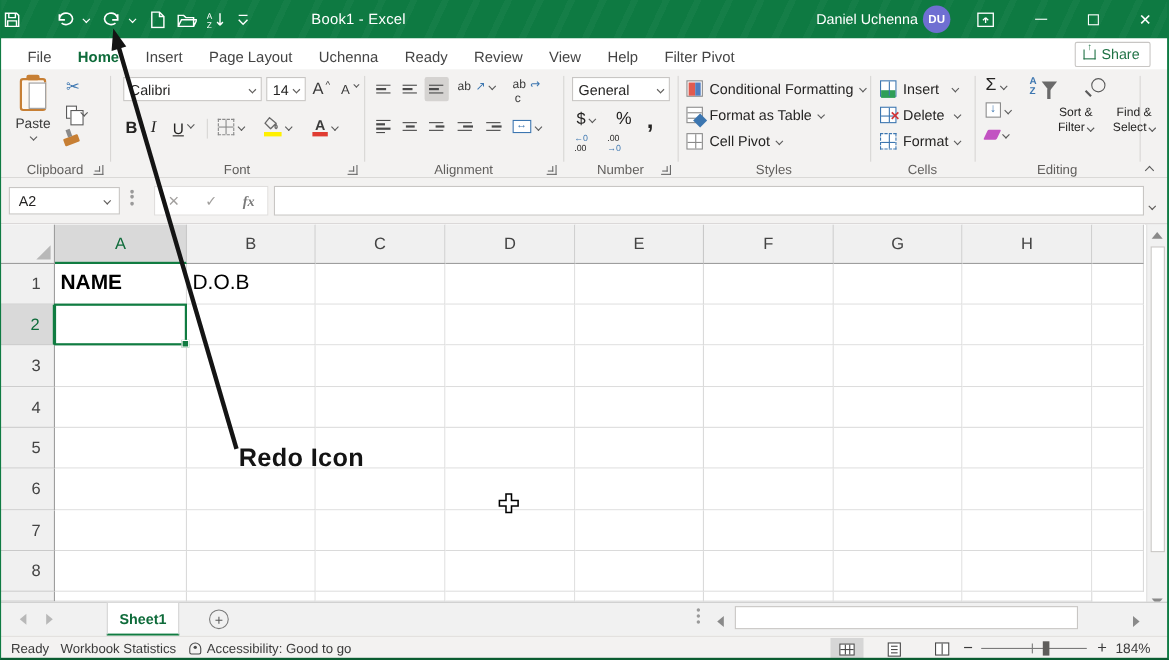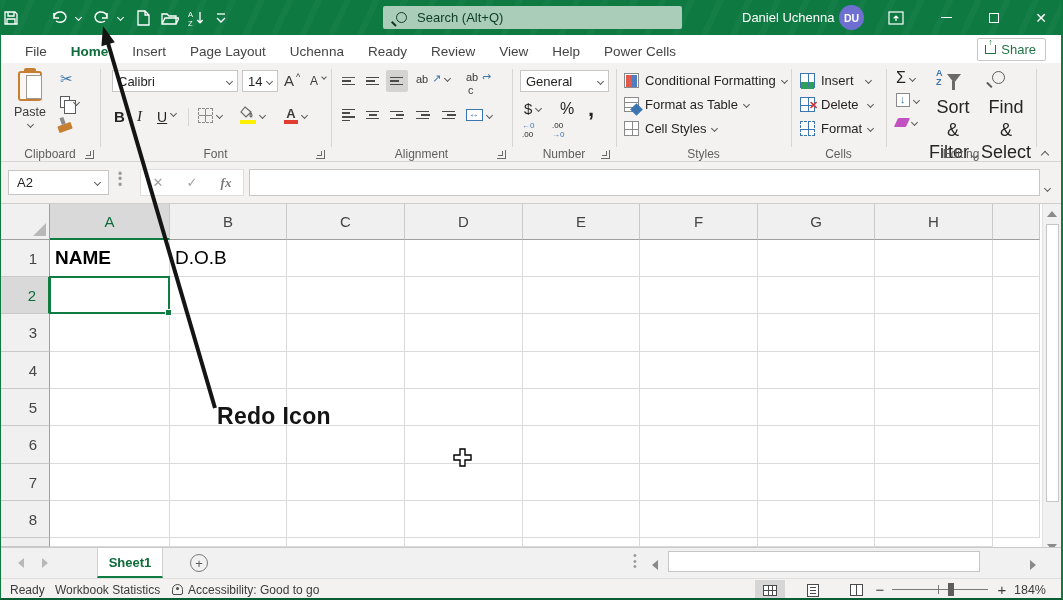--- a/index.html
+++ b/index.html
@@ -129,21 +129,21 @@
   .sigma { font-size:16px; color:#252423; }
   .fill-ico { width:14px; height:14px; border:1px solid #8a8a8a; background:#fff; position:relative; }
   .fill-ico::before { content:"\2193"; position:absolute; left:3px; top:-1px; font-size:11px; color:#3c76b0; }
   .eraser-ico { width:12px; height:9px; background:#c252c2; transform:skewX(-25deg); border-radius:1px; }
   .az-col { display:flex; flex-direction:column; font-size:9px; line-height:1.05; color:#3c76b0; font-weight:bold; }
   .funnel { width:0; height:0; border-left:7px solid transparent; border-right:7px solid transparent;
             border-top:9px solid #6a6a6a; position:relative; }
   .funnel::after { content:""; position:absolute; left:-1.5px; top:-2px; width:3px; height:9px; background:#6a6a6a; }
   .mag-lg { width:13px; height:13px; border:1.6px solid #5a5a5a; border-radius:50%; position:relative; }
   .mag-lg::after { content:""; position:absolute; width:7px; height:1.6px; background:#5a5a5a; left:-7px; top:12px; transform:rotate(45deg); }
-  .two-line { font-size:18px; line-height:1.25; color:#252423; text-align:center; }
+  .two-line { font-size:11px; line-height:1.25; color:#252423; text-align:center;margin-left:25px; }
   #ribbon-collapse { position:absolute; left:1042px; top:84px; width:12px; height:10px; color:#5a5a5a; }
   #ribbon-collapse .chv { transform:rotate(-135deg); }
 
   
   #formularow { position:absolute; left:0; top:162px; width:1063px; height:42px; background:#f3f2f1;
                 border-bottom:1px solid #d0cecd; }
   #namebox { position:absolute; left:8px; top:8px; width:101px; height:25px; background:#fff;
              border:1px solid #c8c6c4; display:flex; align-items:center; font-size:13px; color:#252423;
              padding:0 8px; justify-content:space-between; }
   #namebox .chv { color:#605e5c; }
@@ -268,25 +268,22 @@
         <path d="M12 2 v11 M12 13 l-2.6 -3 M12 13 l2.6 -3" stroke="#fff" stroke-width="1.3" fill="none"></path>
       </svg>
   </div>
   <div class="qat-btn" id="qat-more">
     <svg width="10" height="12" viewBox="0 0 10 12">
         <path d="M1 2 h8" stroke="#fff" stroke-width="1.3"></path>
         <path d="M1 6 l4 4 l4 -4" fill="none" stroke="#fff" stroke-width="1.3"></path>
       </svg>
   </div>
 
-
-  <div id="searchbox">
-    <span class="mag"></span>
-    <span>Search (Alt+Q)</span>
-  </div>
+  <div id="win-title">Book1 - Excel</div>
+
 
   <div id="user-name">Daniel Uchenna</div>
   <div id="avatar">DU</div>
 
   <div class="title-ctl" id="btn-ribbon-opts">
     <svg width="16" height="14" viewBox="0 0 16 14">
         <rect x="1" y="1" width="14" height="12" fill="none" stroke="#fff" stroke-width="1.2"></rect>
         <path d="M8 10 v-5 M8 5 l-2.4 2.4 M8 5 l2.4 2.4" stroke="#fff" stroke-width="1.2" fill="none"></path>
       </svg>
   </div>
@@ -305,21 +302,21 @@
   <div class="tabs">
     <span class="rtab">File</span>
     <span class="rtab active">Home</span>
     <span class="rtab">Insert</span>
     <span class="rtab">Page Layout</span>
     <span class="rtab">Uchenna</span>
     <span class="rtab">Ready</span>
     <span class="rtab">Review</span>
     <span class="rtab">View</span>
     <span class="rtab">Help</span>
-    <span class="rtab">Power Cells</span>
+    <span class="rtab">Filter Pivot</span>
   </div>
   <div id="share-btn">
     <span class="share-ico"></span>
     <span>Share</span>
   </div>
 </div>
 
 <div id="ribbon">
   <div class="gsep" style="left:100px"></div>
     <div class="gsep" style="left:331px"></div>
@@ -483,21 +480,21 @@
     <span>Conditional Formatting</span>
       <span class="chv sm" style="color:#5a5a5a"></span>
   </div>
   <div class="rowbtn" style="left:624px;top:32px">
     <span class="icon16 ftab-ico" style="width:15px;height:15px"></span>
     <span>Format as Table</span>
       <span class="chv sm" style="color:#5a5a5a"></span>
   </div>
   <div class="rowbtn" style="left:624px;top:56px">
     <span class="icon16 cs-ico" style="width:15px;height:15px"></span>
-    <span>Cell Styles</span>
+    <span>Cell Pivot</span>
       <span class="chv sm" style="color:#5a5a5a"></span>
   </div>
   <div class="grplabel" style="left:616px;width:175px">Styles</div>
 
   <div class="rowbtn" style="left:800px;top:8px">
     <span class="icon16 grid-ico ins-ico" style="width:15px;height:15px"></span>
     <span>Insert</span>
       <span class="chv sm" style="color:#5a5a5a;margin-left:6px"></span>
   </div>
   <div class="rowbtn" style="left:800px;top:32px">

